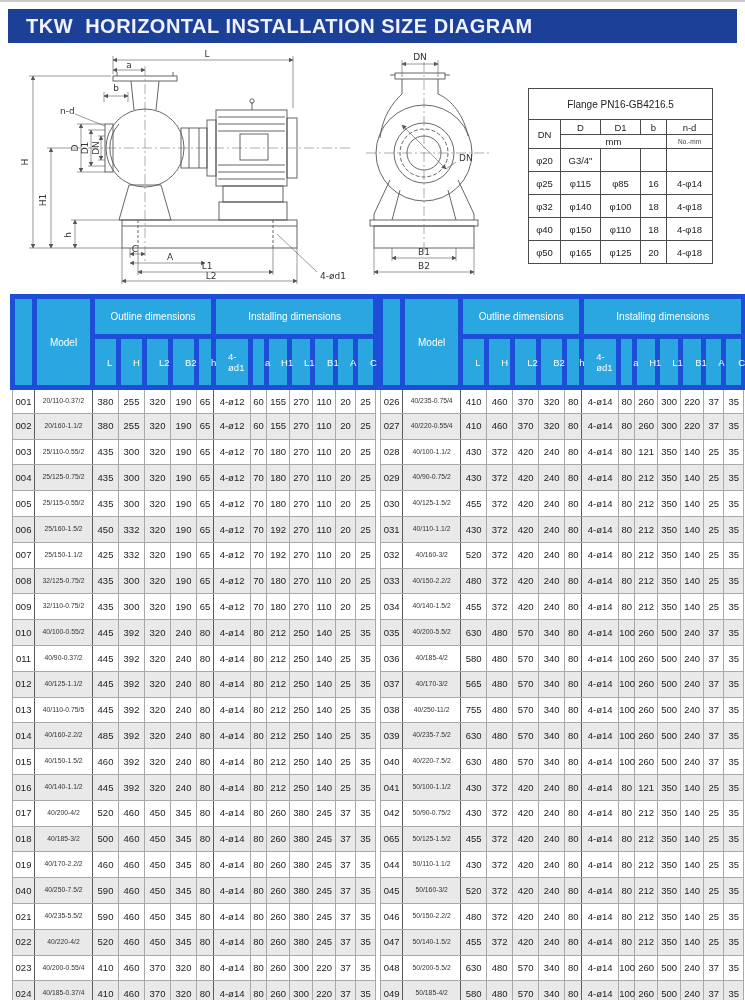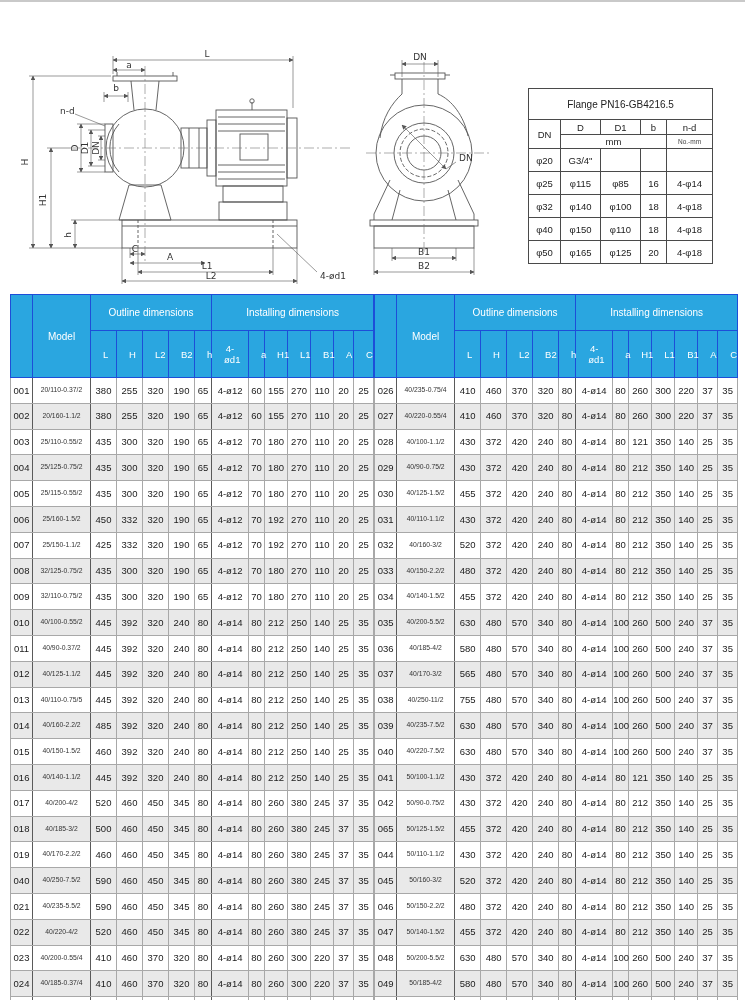--- a/index.html
+++ b/index.html
@@ -37,39 +37,40 @@
   .flange .f-unit .small{font-size:6.5px;color:#444;}
   .flange tbody td{height:23px;}
   
   .tables{position:absolute;left:10px;top:292px;width:726px;display:flex;}
   table.spec{
     width:363px;border-collapse:collapse;table-layout:fixed;
     font-size:9.5px;border:1.5px solid #3a3a3a;
   }
   table.spec th{
     background:var(--header-blue);color:#fff;font-weight:normal;
-    border:1px solid #1d4ed8;padding:12px;font-size:9.5px;
+    border:5px solid #1d4ed8;padding:12px;font-size:9.5px;
   }
   table.spec .grp th{height:24px;font-size:10px;}
   table.spec tr.sub th{height:24px;}
   table.spec td{
     border:1px solid #a8a8a8;text-align:center;padding:0;height:25.8px;
     color:#1a1a1a;line-height:1;
   }
   table.spec td.model{font-size:6.8px;color:#333;}
   table.spec tbody tr:nth-child(even){background:var(--row-alt);}
   table.spec td:nth-child(1),
   table.spec td:nth-child(2),
   table.spec td:nth-child(7){border-right-color:#5a5a5a;}
 </style>
 </head>
 <body>
 
 <div class="page">
 
+  <div class="title-bar">TKW  HORIZONTAL INSTALLATION SIZE DIAGRAM</div>
 
   <svg class="svg-side" width="350" height="240" viewBox="0 0 350 240">
     <defs>
       <marker id="ah" viewBox="0 0 10 10" refX="9" refY="5" markerWidth="8" markerHeight="8" orient="auto-start-reverse">
         <path d="M0,0 L10,5 L0,10 z" fill="#555"></path>
       </marker>
     </defs>
     <g stroke="#555" stroke-width="0.9" fill="none">
 
       <rect x="98" y="28" width="64" height="5"></rect>

